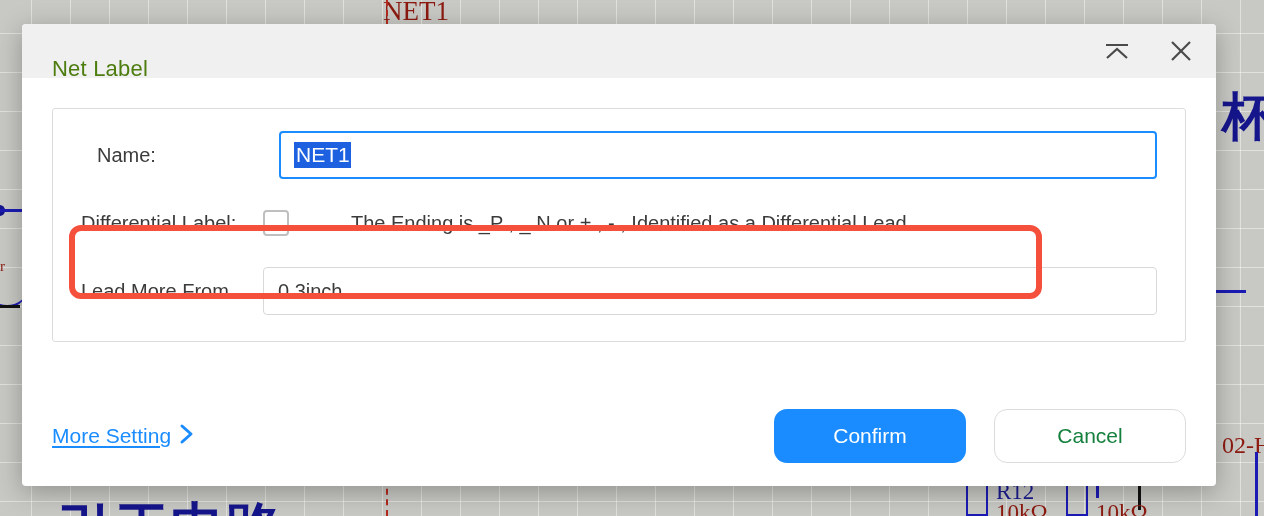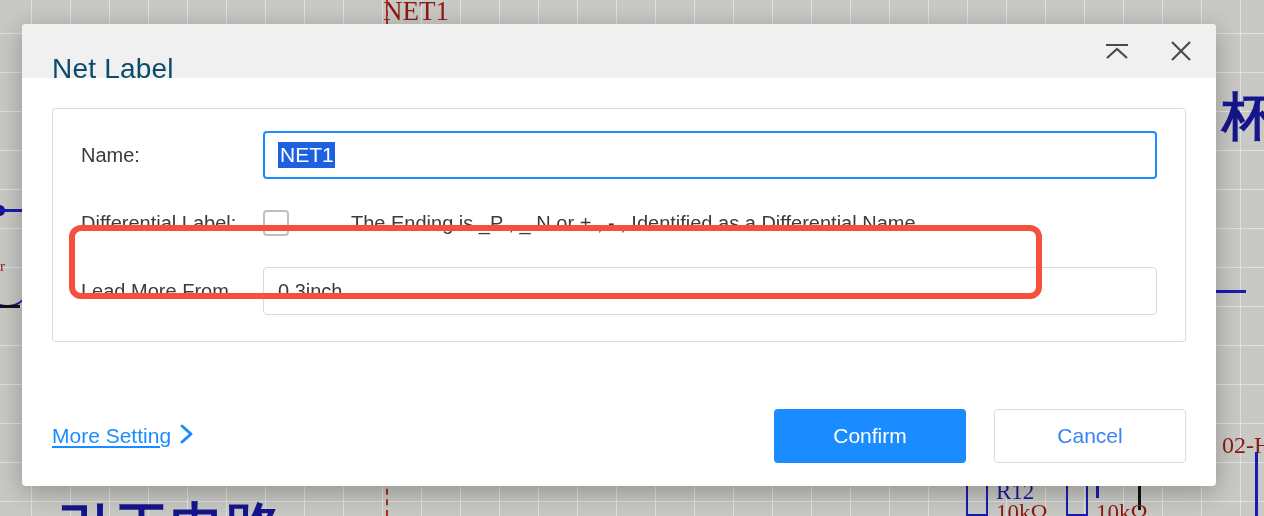--- a/index.html
+++ b/index.html
@@ -71,22 +71,22 @@
     overflow: hidden;
   }
   #dialog-header {
     height: 54px;
     background: #f0f0f0;
     display: flex; align-items: center;
     padding: 0 22px 0 30px;
     position: relative;
   }
   #dialog-title {
-    font-size: 28px;
-    color: #0c4a6e;
+    font-size: 22px;
+    color: #4d7c0f;
     letter-spacing: .2px;
     margin-top: 36px;
   }
   .header-actions {
     position: absolute; right: 18px; top: 0; height: 54px;
     display: flex; align-items: center; gap: 30px;
   }
   .hdr-btn {
     width: 34px; height: 34px;
     display: flex; align-items: center; justify-content: center;
@@ -108,21 +108,21 @@
     display: flex; align-items: center;
     height: 48px;
     margin-bottom: 20px;
   }
   .form-row:last-child { margin-bottom: 0; }
   .row-label {
     font-size: 20px;
     color: #3b3b3b;
     white-space: nowrap;
   }
-  #label-name { width: 182px; }
+  #label-name { width: 182px; margin-left: 16px; }
   #label-diff  { width: 182px; }
   #label-lead  { width: 182px; }
 
   .text-input {
     flex: 1;
     height: 48px;
     border: 1px solid #d9d9d9;
     border-radius: 4px;
     background: #fff;
     display: flex; align-items: center;
@@ -180,36 +180,36 @@
     font-size: 21px;
     cursor: pointer;
   }
   #more-setting-label {
     text-decoration: underline;
     text-underline-offset: 3px;
   }
   .footer-spacer { flex: 1; }
   .btn {
     height: 54px;
-    border-radius: 4px;
+    border-radius: 13px;
     display: flex; align-items: center; justify-content: center;
     font-size: 21px;
     cursor: pointer;
     user-select: none;
   }
   #confirm-button {
     width: 192px;
     background: #1a8cff;
     color: #ffffff;
     margin-right: 28px;
   }
   #cancel-button {
     width: 192px;
     background: #ffffff;
-    color: #3b82f6;
+    color: #15803d;
     border: 1px solid #dcdcdc;
   }
 </style>
 </head>
 <body>
 
 <div id="canvas">
 
   <div class="net-text" style="left:383px; top:-4px; font-size:27px;">NET1</div>
   <div class="wire-dash-v" style="left:386px; top:0px; height:26px;"></div>
@@ -270,21 +270,21 @@
       <div class="form-row">
         <div class="row-label" id="label-name">Name:</div>
         <div class="text-input focused" id="name-input">
           <span class="selected-text">NET1</span>
         </div>
       </div>
 
       <div class="form-row">
         <div class="row-label" id="label-diff">Differential Label:</div>
         <div id="checkbox-diff"></div>
-        <div id="diff-hint">The Ending is _P , _ N or + , - , Identified as a Differential Name</div>
+        <div id="diff-hint">The Ending is _P , _ N or + , - , Identified as a Differential Lead</div>
       </div>
 
       <div class="form-row">
         <div class="row-label" id="label-lead">Lead More From</div>
         <div class="text-input" id="lead-wire-input">0.3inch</div>
       </div>
 
     </div>
   </div>
 

